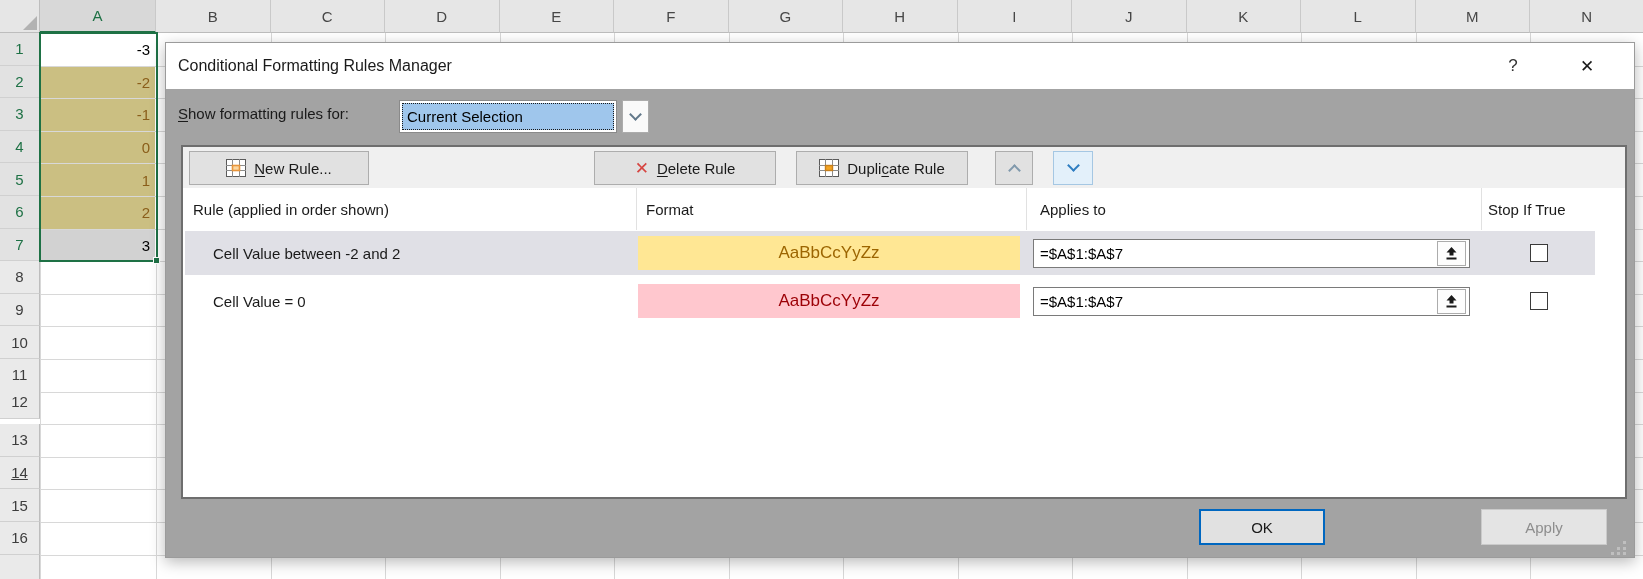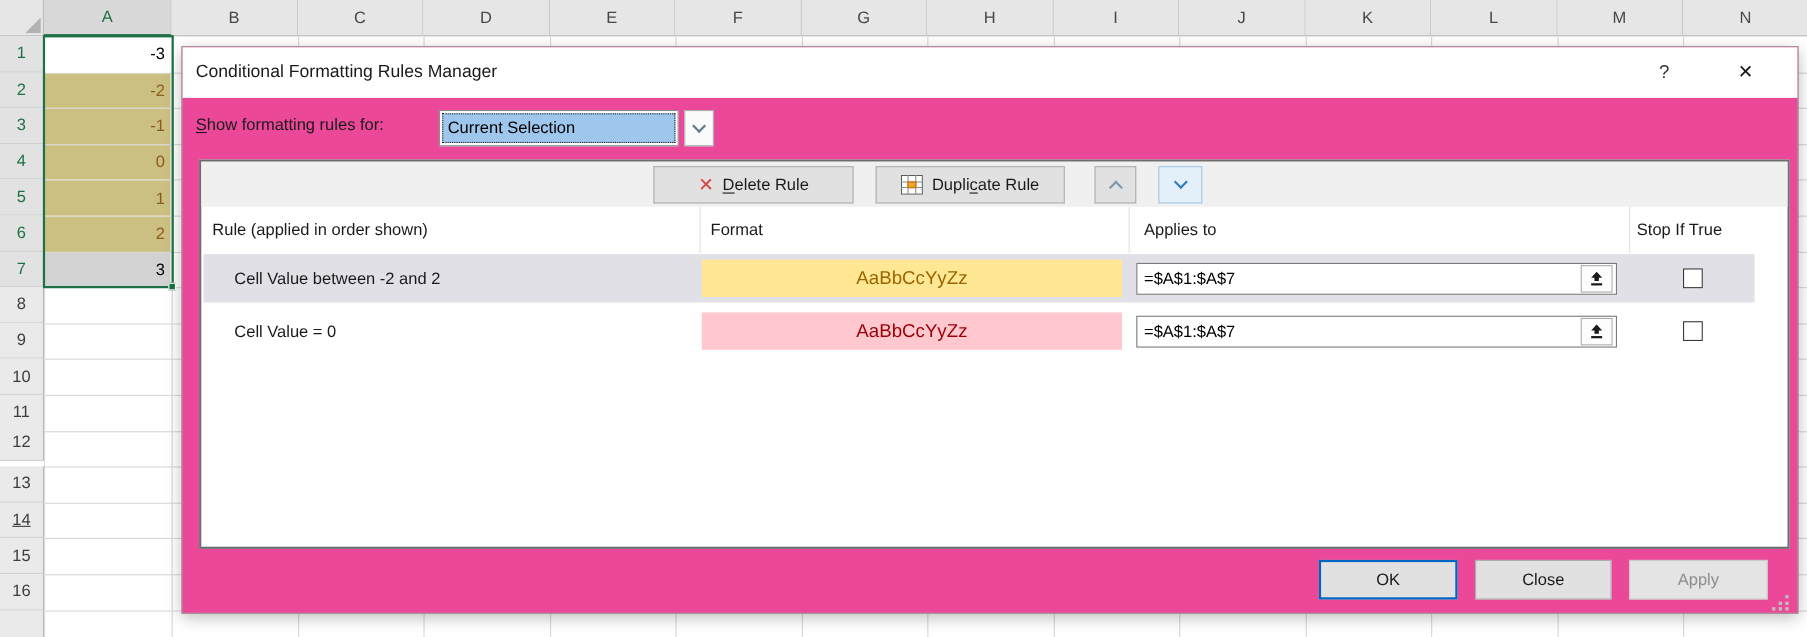--- a/index.html
+++ b/index.html
@@ -13,21 +13,21 @@
   .colh.sel { background:#D8D8D8; color:#1E7145; border-bottom:2px solid #1E7145; }
   .rowh { position:absolute; left:0; width:40px; background:#EAEAEA; border-bottom:1px solid #D0D0D0; border-right:1px solid #BDBDBD; display:flex; align-items:center; justify-content:center; font-size:15px; color:#3D3D3D; z-index:2; }
   .rowh.sel { color:#1E7145; background:#E2E2E2; }
   .vline { position:absolute; top:33px; bottom:0; width:1px; background:#D8D8D8; z-index:1; }
   .hline { position:absolute; left:40px; right:0; height:1px; background:#D8D8D8; z-index:1; }
   .cell { position:absolute; display:flex; align-items:center; justify-content:flex-end; padding-right:5px; font-size:15px; z-index:3; }
   .selbox { position:absolute; border:2px solid #1E7145; z-index:4; pointer-events:none; }
   .fillhandle { position:absolute; width:7px; height:7px; background:#1E7145; border:1px solid #fff; z-index:5; }
 
   
-  .dialog { position:absolute; left:165px; top:42px; width:1470px; height:516px; background:#ec4899; border:1px solid #9B9B9B; box-shadow:0 4px 14px rgba(0,0,0,.28); z-index:10; }
+  .dialog { position:absolute; left:165px; top:42px; width:1470px; height:516px; background:#a3a3a3; border:1px solid #9B9B9B; box-shadow:0 4px 14px rgba(0,0,0,.28); z-index:10; }
   .titlebar { position:absolute; left:0; top:0; right:0; height:46px; background:#fff; display:flex; align-items:center; }
   .titletext { margin-left:12px; font-size:16px; color:#1a1a1a; }
   .helpbtn { position:absolute; top:8px; left:1332px; width:30px; height:30px; display:flex; align-items:center; justify-content:center; font-size:17px; color:#333; }
   .closebtn { position:absolute; top:8px; left:1404px; width:34px; height:30px; display:flex; align-items:center; justify-content:center; font-size:17px; color:#1a1a1a; }
   .showlabel { position:absolute; left:12px; top:62px; font-size:15px; }
   .u { text-decoration:underline; text-underline-offset:2px; }
 
   .combo-field { position:absolute; left:233px; top:57px; width:218px; height:33px; background:#fff; border:1px solid #8A8A8A; padding:2px; }
   .combo-sel { height:100%; background:#9FC6EC; outline:1px dotted #1a1a1a; outline-offset:-1px; display:flex; align-items:center; padding-left:5px; font-size:15px; color:#000; }
   .combo-btn { position:absolute; left:456px; top:57px; width:27px; height:33px; background:#FAFAFA; border:1px solid #ACACAC; display:flex; align-items:center; justify-content:center; }
@@ -152,20 +152,28 @@
   <div class="combo-field">
     <div class="combo-sel">Current Selection</div>
   </div>
   <div class="combo-btn">
       <span class="chev"></span>
     </div>
 
   <div class="listbox">
     <div class="toolstrip"></div>
 
+    <div class="tbtn" style="left:6px;width:180px;">
+      <svg class="gridicon" viewBox="0 0 20 18">
+          <rect x="0.5" y="0.5" width="19" height="17" fill="#fff" stroke="#5A5A5A"></rect>
+          <path d="M6.5 0v18M13.5 0v18M0 6.5h20M0 11.5h20" stroke="#8C8C8C" stroke-width="1" fill="none"></path>
+          <rect x="6.5" y="6.5" width="7" height="5" fill="#FBD7A1" stroke="#E8953B" stroke-width="1.6"></rect>
+        </svg>
+      <span><span class="u">N</span><span>ew Rule...</span></span>
+    </div>
 
 
     <div class="tbtn" style="left:411px;width:182px;">
       <span class="xglyph">✕</span>
       <span><span class="u">D</span><span>elete Rule</span></span>
     </div>
 
     <div class="tbtn" style="left:613px;width:172px;">
       <svg class="gridicon" viewBox="0 0 20 18">
           <rect x="0.5" y="0.5" width="19" height="17" fill="#fff" stroke="#5A5A5A"></rect>
@@ -211,21 +219,20 @@
         <svg width="15" height="15" viewBox="0 0 15 15">
             <polygon points="7.5,1 12.5,6.5 9.5,6.5 9.5,9.5 5.5,9.5 5.5,6.5 2.5,6.5" fill="#1a1a1a"></polygon>
             <rect x="2.5" y="11.5" width="10" height="2" fill="#1a1a1a"></rect>
           </svg>
       </div>
       <div class="checkbox"></div>
     </div>
   </div>
 
   <div class="fbtn ok">OK</div>
-  <div class="fbtn cl">Close</div>
   <div class="fbtn ap">Apply</div>
   <div class="grip">
     <i style="left:12px;top:0;"></i>
       <i style="left:12px;top:6px;"></i>
       <i style="left:6px;top:6px;"></i>
       <i style="left:12px;top:11px;"></i>
       <i style="left:6px;top:11px;"></i>
       <i style="left:0;top:11px;"></i>
   </div>
 </div>

